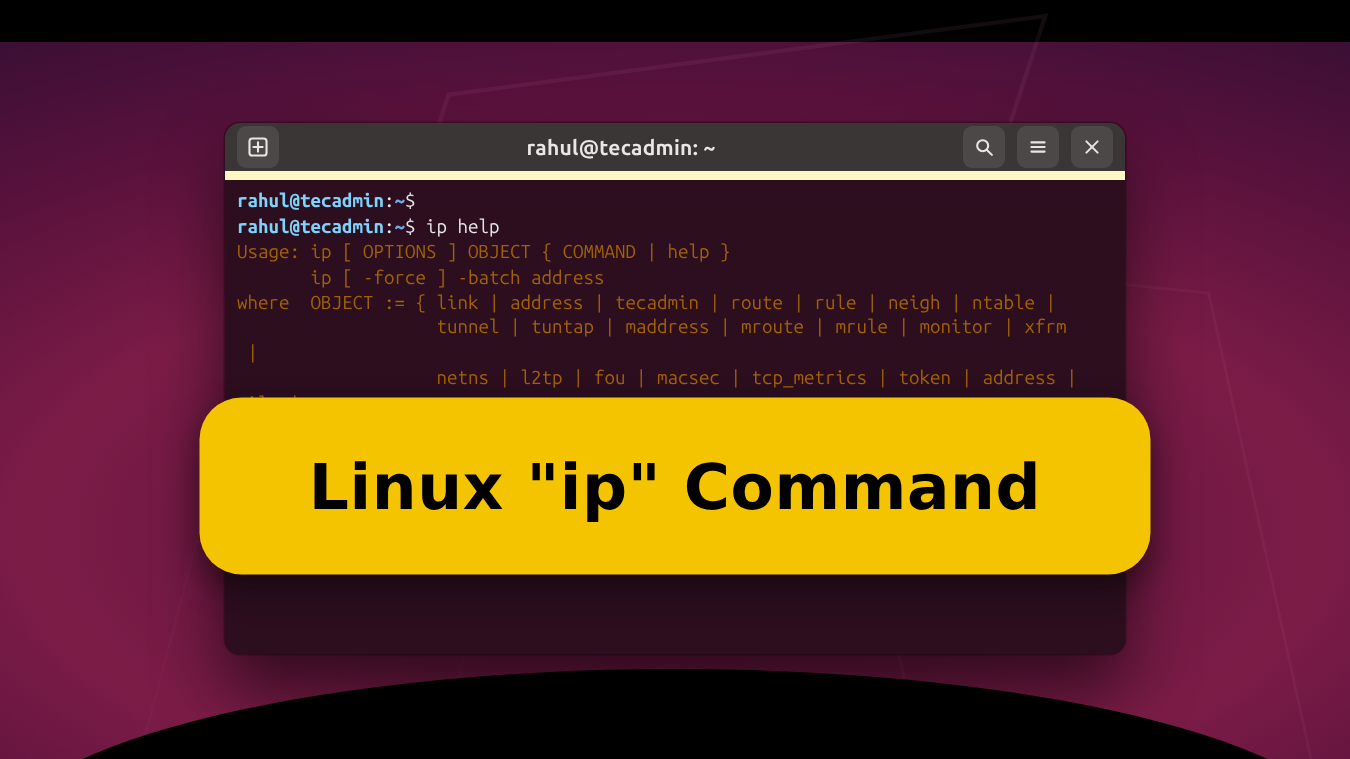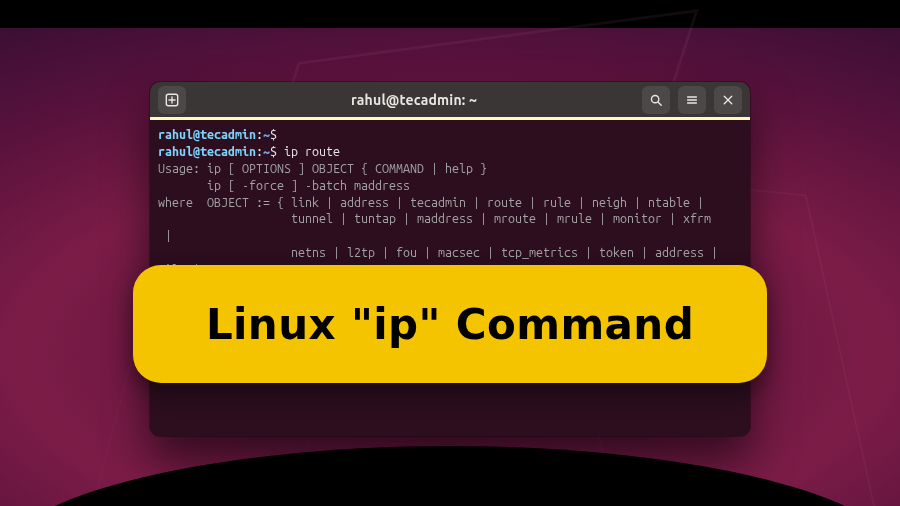--- a/index.html
+++ b/index.html
@@ -25,21 +25,21 @@
   .window {
     position:absolute; left:150px; top:82px; width:600px; height:354px;
     background:#2b0f1d;
     border-radius:10px;
     box-shadow: 0 24px 44px rgba(0,0,0,0.55), 0 0 0 1px rgba(0,0,0,0.3);
     overflow:hidden;
   }
   .titlebar {
     height:38px; background:#3a3636;
     display:flex; align-items:center; padding:0 8px; gap:8px;
-    border-bottom:3px solid #fef9c3;
+    border-bottom:6px solid #fef9c3;
   }
   .tb-btn {
     width:28px; height:28px; border-radius:6px; background:#4c4848;
     display:flex; align-items:center; justify-content:center; color:#e6e6e6;
     font-size:14px; cursor:pointer;
   }
   .tb-title { flex:1; text-align:center; color:#e9e6e3; font-weight:600; font-size:14px; letter-spacing:0.2px; }
   .tb-right { display:flex; gap:8px; }
 
   .terminal-body {
@@ -47,21 +47,21 @@
     font-family: "Ubuntu Mono","DejaVu Sans Mono","Menlo","Consolas",monospace;
     font-size:12.5px; line-height:1.35;
     color:#e6e6e6;
     background:#2c0e1e;
     height:calc(100% - 38px);
     white-space:pre;
   }
   .prompt-user { color:#7dd3fc; font-weight:600; }
   .prompt-sep { color:#e6e6e6; }
   .prompt-cmd { color:#e6e6e6; }
-  .out { color:#a3a3a3; }
+  .out { color:#a16207; }
 
   
   .banner {
     position:absolute; left:133px; top:265px; width:634px; height:118px;
     background:#f5c400; border-radius:28px;
     box-shadow: 0 10px 22px rgba(0,0,0,0.45);
     display:flex; align-items:center; justify-content:center;
   }
   .banner-text {
     color:#000; font-weight:700; font-size:42px; letter-spacing:0.4px;
@@ -107,23 +107,23 @@
         <div class="tb-btn" title="Close">
           <svg width="12" height="12" viewBox="0 0 16 16">
               <line x1="3" y1="3" x2="13" y2="13" stroke="#e6e6e6" stroke-width="1.8" stroke-linecap="round"></line>
               <line x1="13" y1="3" x2="3" y2="13" stroke="#e6e6e6" stroke-width="1.8" stroke-linecap="round"></line>
             </svg>
         </div>
       </div>
     </div>
 
     <div class="terminal-body" id="termbody"><span class="prompt-user">rahul@tecadmin</span><span class="prompt-sep">:</span><span class="prompt-user" style="color:#6fa8e6;">~</span><span class="prompt-sep">$ </span><span class="prompt-cmd"></span>
-<span class="prompt-user">rahul@tecadmin</span><span class="prompt-sep">:</span><span class="prompt-user" style="color:#6fa8e6;">~</span><span class="prompt-sep">$ </span><span class="prompt-cmd">ip route</span>
+<span class="prompt-user">rahul@tecadmin</span><span class="prompt-sep">:</span><span class="prompt-user" style="color:#6fa8e6;">~</span><span class="prompt-sep">$ </span><span class="prompt-cmd">ip help</span>
 <span class="out">Usage: ip [ OPTIONS ] OBJECT { COMMAND | help }</span>
-<span class="out">       ip [ -force ] -batch maddress</span>
+<span class="out">       ip [ -force ] -batch address</span>
 <span class="out">where  OBJECT := { link | address | tecadmin | route | rule | neigh | ntable |</span>
 <span class="out">                   tunnel | tuntap | maddress | mroute | mrule | monitor | xfrm</span>
 <span class="out"> |</span>
 <span class="out">                   netns | l2tp | fou | macsec | tcp_metrics | token | address |</span>
 <span class="out"> ila |</span>
 <span class="out">                   vrf | sr | nexthop }</span>
 <span class="out">       OPTIONS := { -V[ersion] | -s[tatistics] | -d[etails] | -r[esolve] |</span>
 <span class="out">                    -h[uman-readable] | -iec | -j[son] | -p[retty] |</span>
 </div>
   </div>

